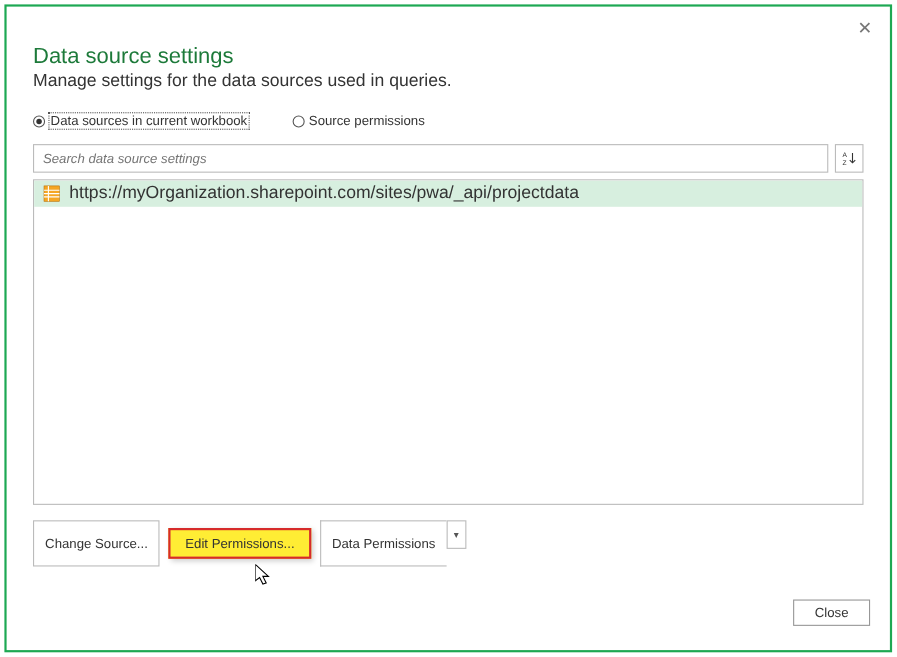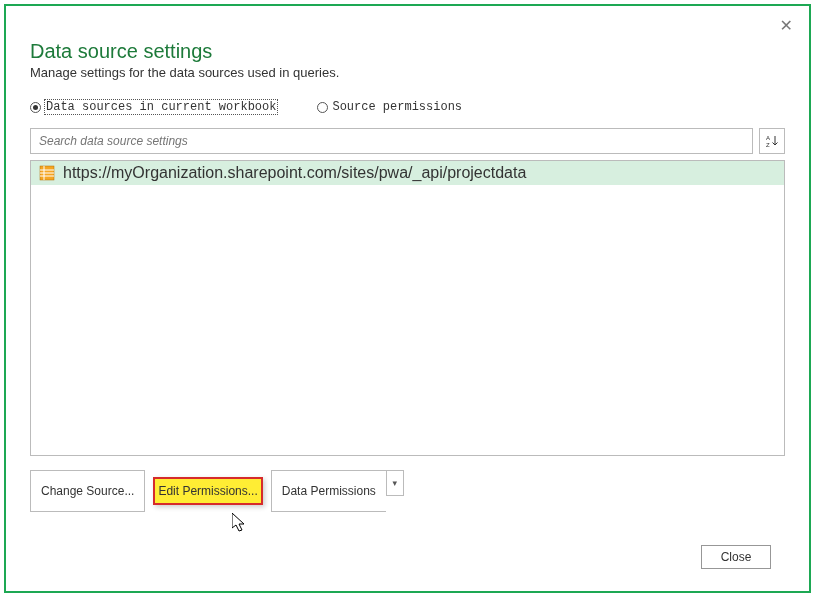--- a/index.html
+++ b/index.html
@@ -31,37 +31,36 @@
     font-family: Arial, sans-serif;
   }
   .title {
     color: #1d7a3a;
     font-size: 20px;
     font-weight: 400;
     margin-top: 18px;
     margin-bottom: 2px;
   }
   .subtitle {
-    font-size: 13px;
+    font-size: 16px;
     color: #333;
     margin-bottom: 20px;
   }
   .radio-row {
     display: flex;
     align-items: center;
     gap: 40px;
     margin-bottom: 14px;
     font-size: 12px;
     color: #333;
   }
   .radio-opt {
     display: flex;
     align-items: center;
     gap: 4px;
-    font-family: Liberation Mono, monospace;
   }
   .radio-circle {
     width: 11px; height: 11px;
     border: 1px solid #555;
     border-radius: 50%;
     display: inline-flex;
     align-items: center;
     justify-content: center;
     background: #fff;
   }
@@ -138,21 +137,21 @@
     font-size: 12px;
     color: #333;
     padding: 0 10px;
     cursor: pointer;
     display: flex;
     align-items: center;
   }
   .btn.highlight {
     background: #ffed34;
     border: 2px solid #d62b2b;
-    padding: 0 3px;
+    padding: 0 13px;
     height: 28px;
     box-shadow: 2px 2px 5px rgba(0,0,0,0.2);
   }
   .btn-split {
     display: flex;
     gap: 0;
   }
   .btn-split .btn { border-right: none; }
   .btn-split .dropdown-arrow {
     width: 18px;
@@ -162,21 +161,21 @@
     display: flex;
     align-items: center;
     justify-content: center;
     cursor: pointer;
     font-size: 9px;
     color: #555;
   }
   .footer-row {
     position: absolute;
     bottom: 20px;
-    right: 36px;
+    right: 16px;
   }
   .close-btn {
     height: 24px;
     width: 70px;
     border: 1px solid #979797;
     background: #fff;
     font-size: 12px;
     color: #333;
     cursor: pointer;
   }

